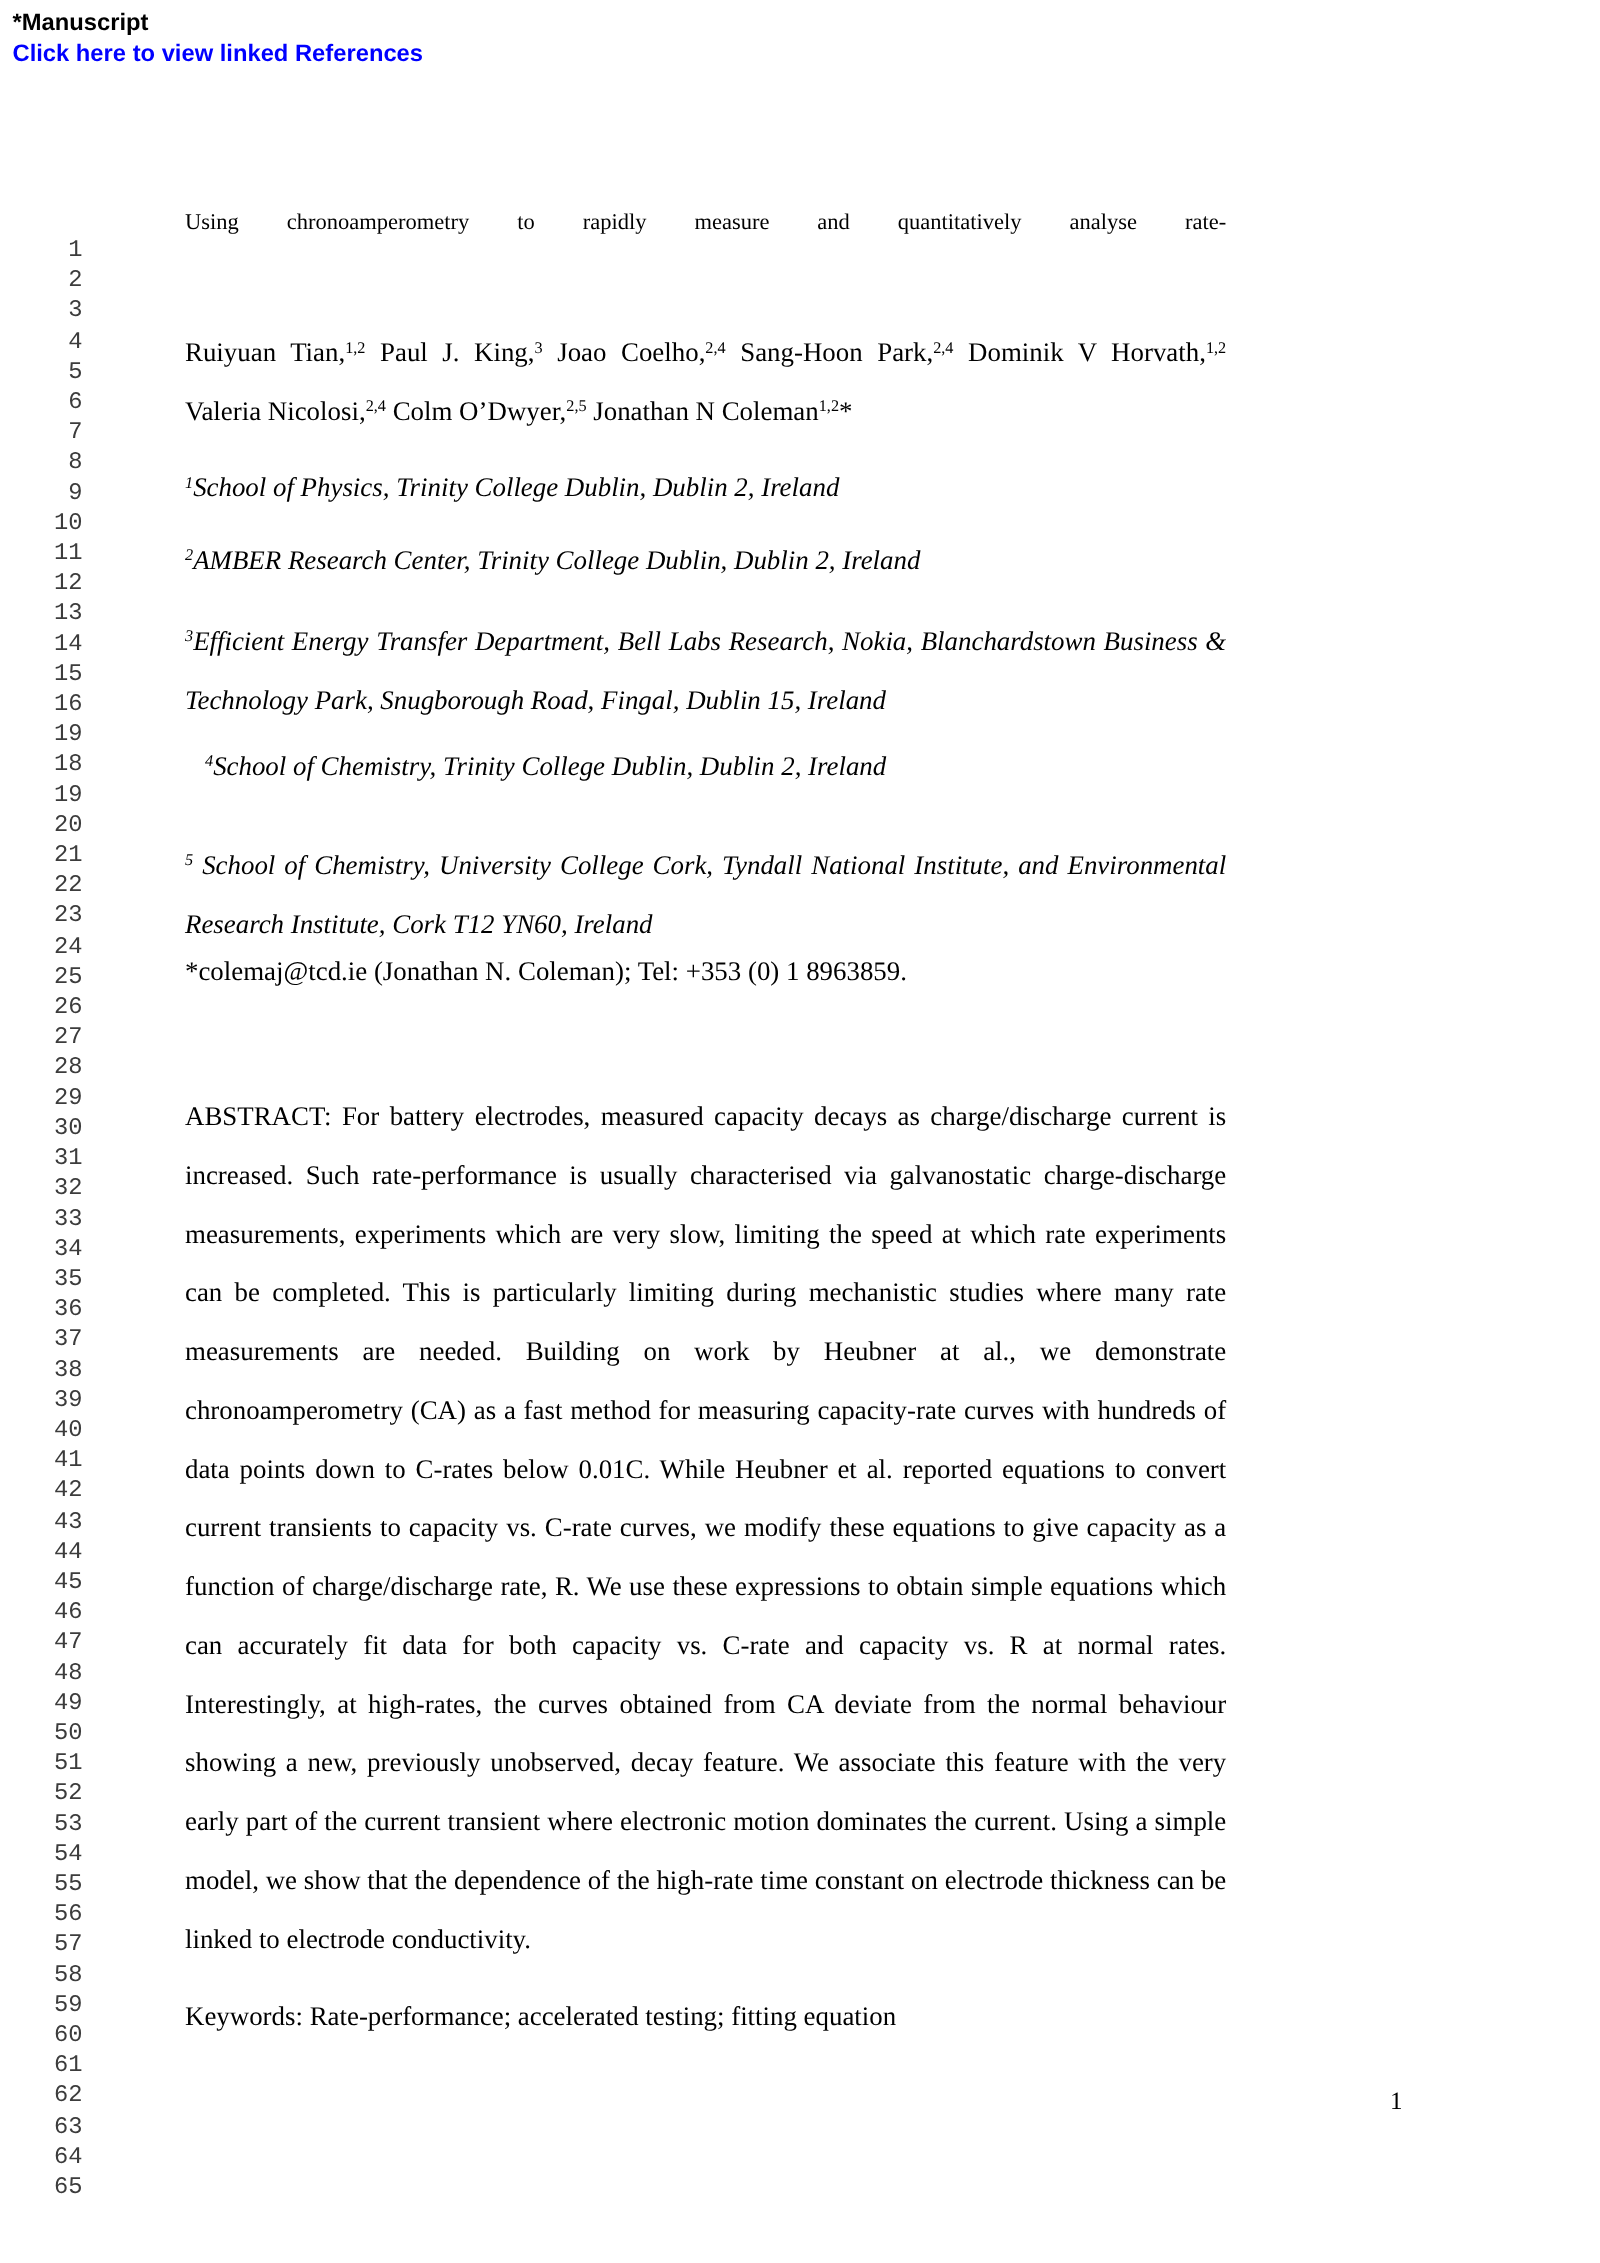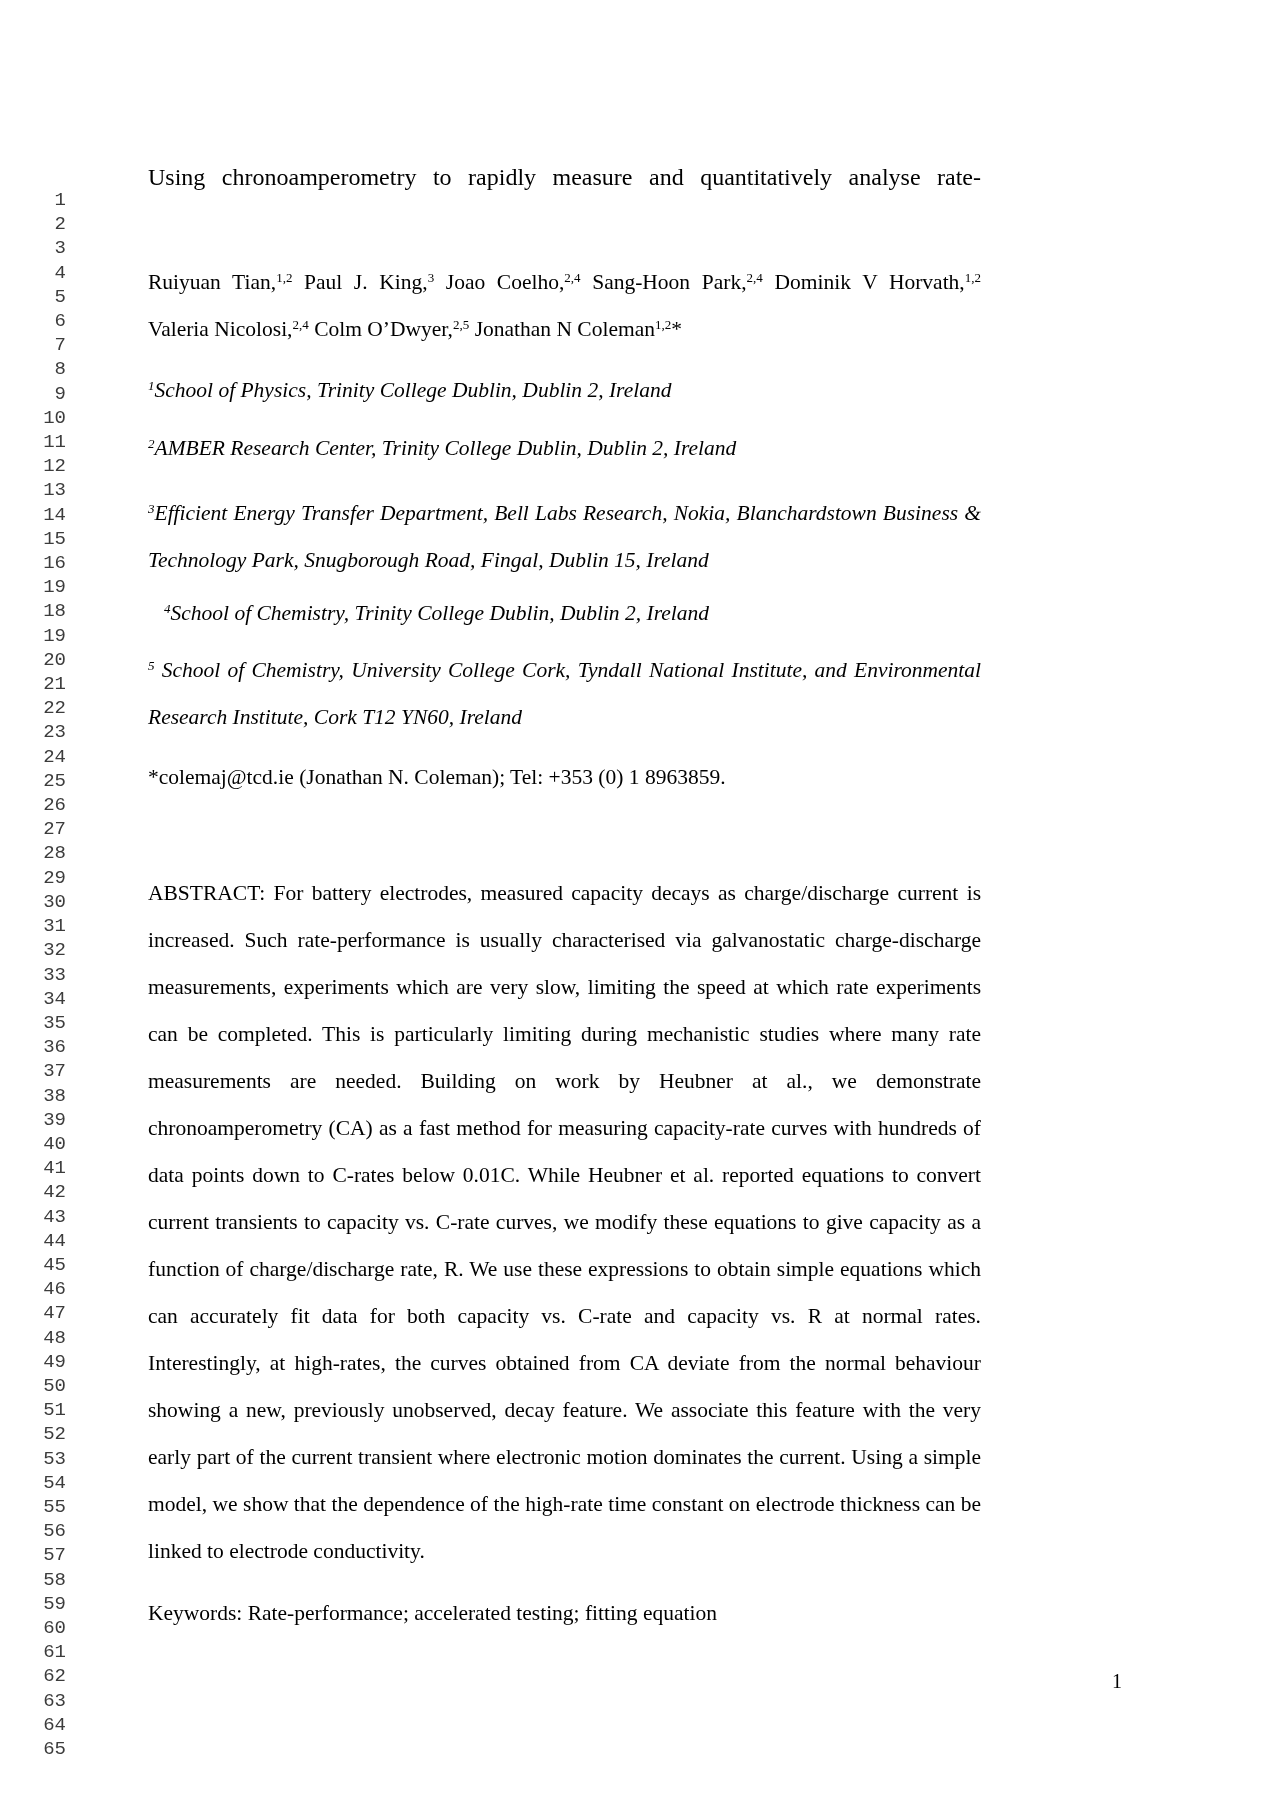--- a/index.html
+++ b/index.html
@@ -41,50 +41,54 @@
     position:absolute;
     left:148px;
     top:0;
     width:833px;
     font-size:21.5px;
     line-height:47px;
   }
   #bodycol > div{position:absolute;left:0;width:100%;}
   .force-last{text-align:justify;text-align-last:justify;}
   .just{text-align:justify;}
-  #title-block{top:153px;font-size:24px;line-height:48px;}
+  #title-block{top:153px;font-size:18px;line-height:48px;}
   #authors-block{top:259px;}
   sup{
     font-size:13px;
     line-height:0;
     vertical-align:7px;
   }
   .affiliation{font-style:italic;}
   #aff-0{top:367px;}
   #aff-1{top:425px;}
   #aff-2{top:490px;}
   #aff-3{top:590px;margin-left:16px;}
-  #aff-4{top:647px;}
+  #aff-4{top:669px;}
   #contact-block{top:754px;}
   #abstract-block{top:870px;}
   #keywords-block{top:1590px;}
   #page-num{
     position:absolute;
     left:1112px;
     top:1670px;
     font-family:"Liberation Serif", serif;
     font-size:20px;
     color:#000000;
   }
 </style>
 </head>
 <body>
 
 <div id="page">
 
+  <div id="header">
+    <div class="manuscript">*Manuscript</div>
+    <div class="link">Click here to view linked References</div>
+  </div>
 
   <div class="line-numbers">
       <div class="line-number">1</div>
       <div class="line-number">2</div>
       <div class="line-number">3</div>
       <div class="line-number">4</div>
       <div class="line-number">5</div>
       <div class="line-number">6</div>
       <div class="line-number">7</div>
       <div class="line-number">8</div>

